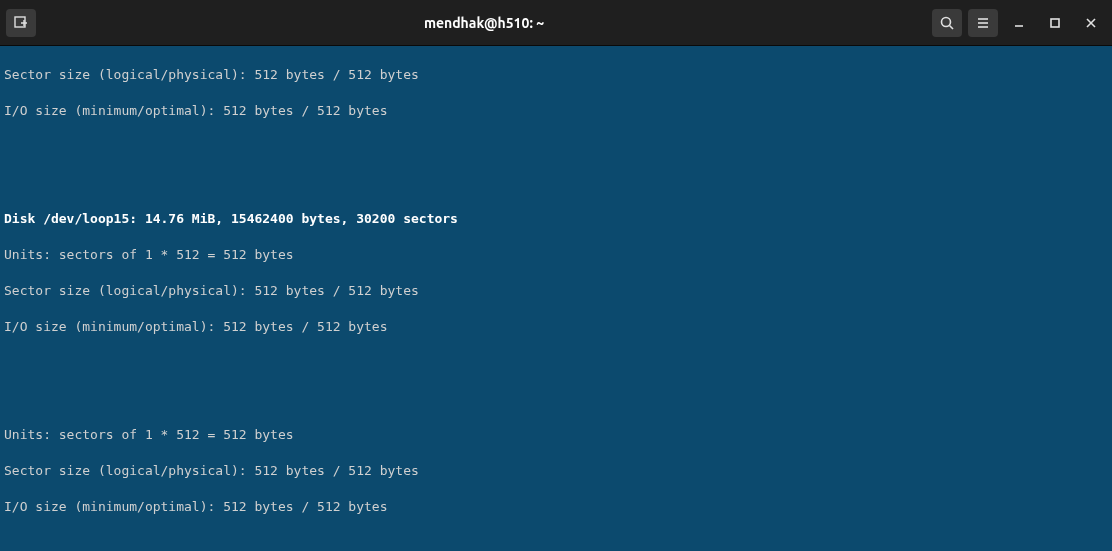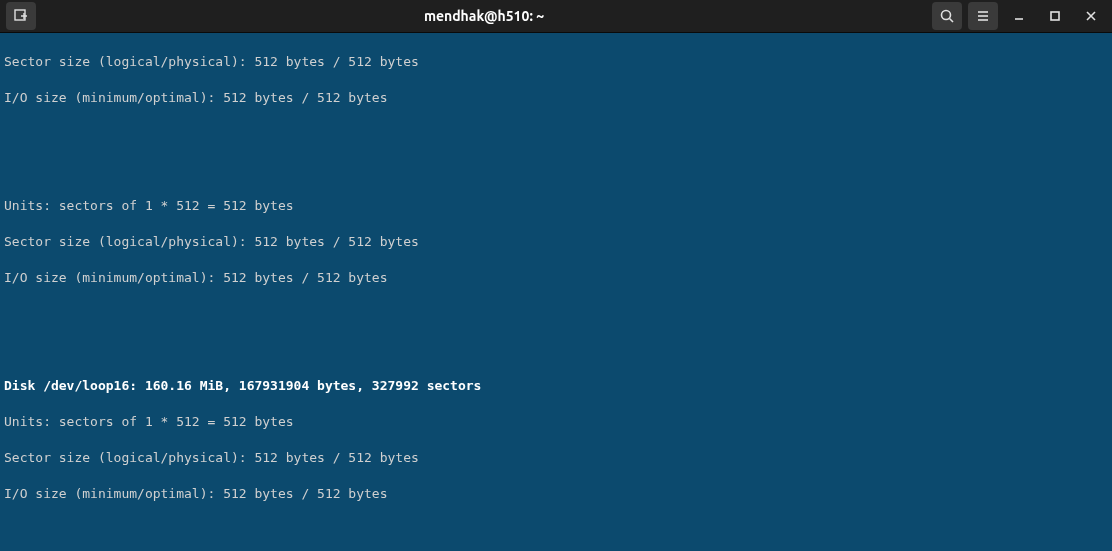--- a/index.html
+++ b/index.html
@@ -8,21 +8,21 @@
       font-family: "DejaVu Sans Mono", "Liberation Mono", monospace;
       font-size: 13px;
       color: #d0d0d0;
       width: 1112px;
       height: 551px;
       overflow: hidden;
       display: flex;
       flex-direction: column;
     }
     .titlebar {
-      height: 33px;
+      height: 46px;
       background: #1f1f1f;
       display: flex;
       align-items: center;
       padding: 0 6px;
       gap: 6px;
       border-bottom: 1px solid #0a0a0a;
     }
     .tb-btn {
       width: 30px;
       height: 28px;
@@ -99,26 +99,26 @@
         </svg>
     </div>
   </div>
 </div>
 
 <div class="terminal">
 <span class="line">Sector size (logical/physical): 512 bytes / 512 bytes</span>
 <span class="line">I/O size (minimum/optimal): 512 bytes / 512 bytes</span>
 <span class="line"> </span>
 <span class="line"> </span>
+<span class="line bold">Disk /dev/loop15: 14.76 MiB, 15462400 bytes, 30200 sectors</span>
 <span class="line">Units: sectors of 1 * 512 = 512 bytes</span>
 <span class="line">Sector size (logical/physical): 512 bytes / 512 bytes</span>
 <span class="line">I/O size (minimum/optimal): 512 bytes / 512 bytes</span>
 <span class="line"> </span>
 <span class="line"> </span>
-<span class="line bold">Disk /dev/loop16: 160.16 MiB, 167931904 bytes, 327992 sectors</span>
 <span class="line">Units: sectors of 1 * 512 = 512 bytes</span>
 <span class="line">Sector size (logical/physical): 512 bytes / 512 bytes</span>
 <span class="line">I/O size (minimum/optimal): 512 bytes / 512 bytes</span>
 
 
 
 
 
 
 

